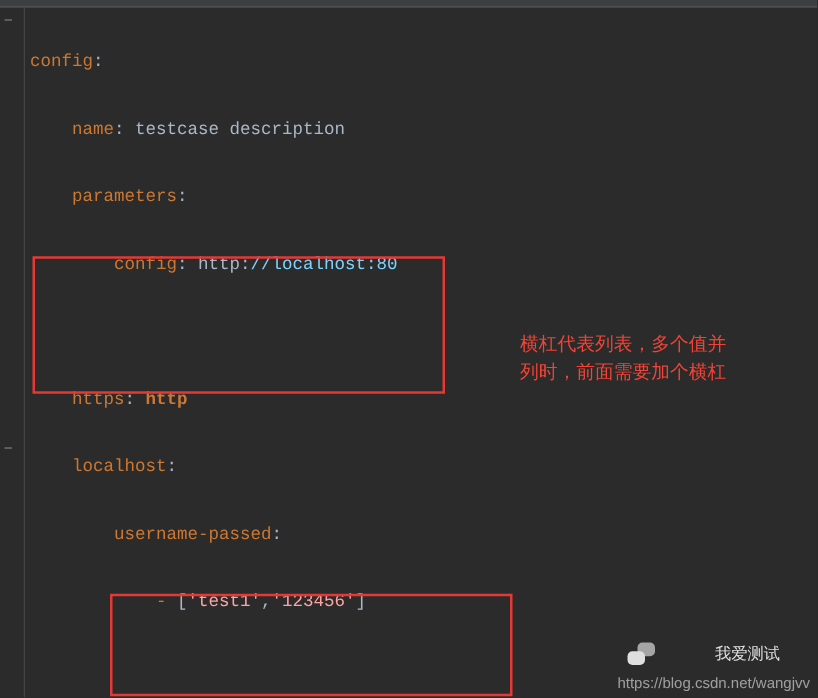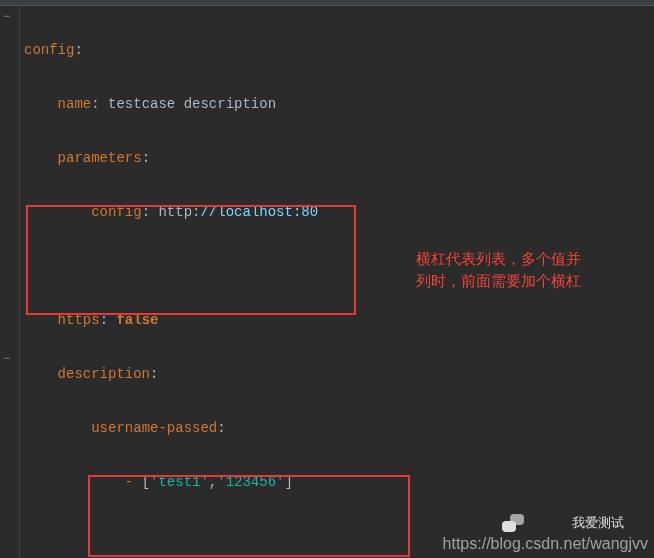--- a/index.html
+++ b/index.html
@@ -42,21 +42,21 @@
   .code {
     padding-left: 24px;
     padding-top: 4px;
     line-height: 27px;
     white-space: pre;
   }
   .line { height: 27px; }
   .key { color: #cc7832; text-align: center; }
   .val { color: #a9b7c6; font-family: Liberation Mono, monospace; }
   .false { color: #cc7832; font-weight: bold; }
-  .str { color: #14b8a6; }
+  .str { color: #fca5a5; }
   .punct { color: #a9b7c6; }
   .dash { color: #cc7832; }
   .cmt { color: #7dd3fc; }
 
   .redbox {
     position: absolute;
     border: 2px solid #e53935;
     pointer-events: none;
   }
   .annot {
@@ -65,21 +65,21 @@
     font-family: "Microsoft YaHei", sans-serif;
     font-size: 15px;
     line-height: 22px;
   }
   .watermark {
     position: absolute;
     right: 6px;
     bottom: 5px;
     color: #d0d0d0;
     font-family: Arial, sans-serif;
-    font-size: 16px;
+    font-size: 12px;
     opacity: 0.7;
   }
   .wechat {
     position: absolute;
     right: 30px;
     bottom: 26px;
     display: flex;
     align-items: center;
     color: #fff;
     font-family: "Microsoft YaHei", sans-serif;
@@ -117,41 +117,41 @@
   <div class="fold" style="top:346px">−</div>
 </div>
 
 <div class="editor">
 <div class="code">
 <div class="line"><span class="key">config</span><span class="punct">:</span></div>
 <div class="line">    <span class="key">name</span><span class="punct">: </span><span class="val">testcase description</span></div>
 <div class="line">    <span class="key">parameters</span><span class="punct">:</span></div>
 <div class="line">        <span class="key">config</span><span class="punct">: </span><span class="val">http:</span><span class="cmt">//localhost:80</span></div>
 <div class="line"></div>
-<div class="line">    <span class="key">https</span><span class="punct">: </span><span class="false">false</span></div>
-<div class="line">    <span class="key">description</span><span class="punct">:</span></div>
+<div class="line">    <span class="key">https</span><span class="punct">: </span><span class="false">http</span></div>
+<div class="line">    <span class="key">localhost</span><span class="punct">:</span></div>
 <div class="line">        <span class="key">username-passed</span><span class="punct">:</span></div>
 <div class="line">            <span class="dash">- </span><span class="punct">[</span><span class="str">'test1'</span><span class="punct">,</span><span class="str">'123456'</span><span class="punct">]</span></div>
 
 
 
 
 
 
 
 
 
 
 </div>
 </div>
 
 <div class="redbox" style="left:26px; top:205px; width:330px; height:110px"></div>
 <div class="redbox" style="left:88px; top:475px; width:322px; height:82px"></div>
 
-<div class="annot" style="left:416px; top:248px">
+<div class="annot" style="left:416px; top:265px">
   <div>横杠代表列表，多个值并</div>
   <div>列时，前面需要加个横杠</div>
 </div>
 
 <div class="wechat">
   <span class="wechat-icon">
     <span class="bubble-back"></span>
     <span class="bubble-front"></span>
   </span>
   <span>我爱测试</span>

